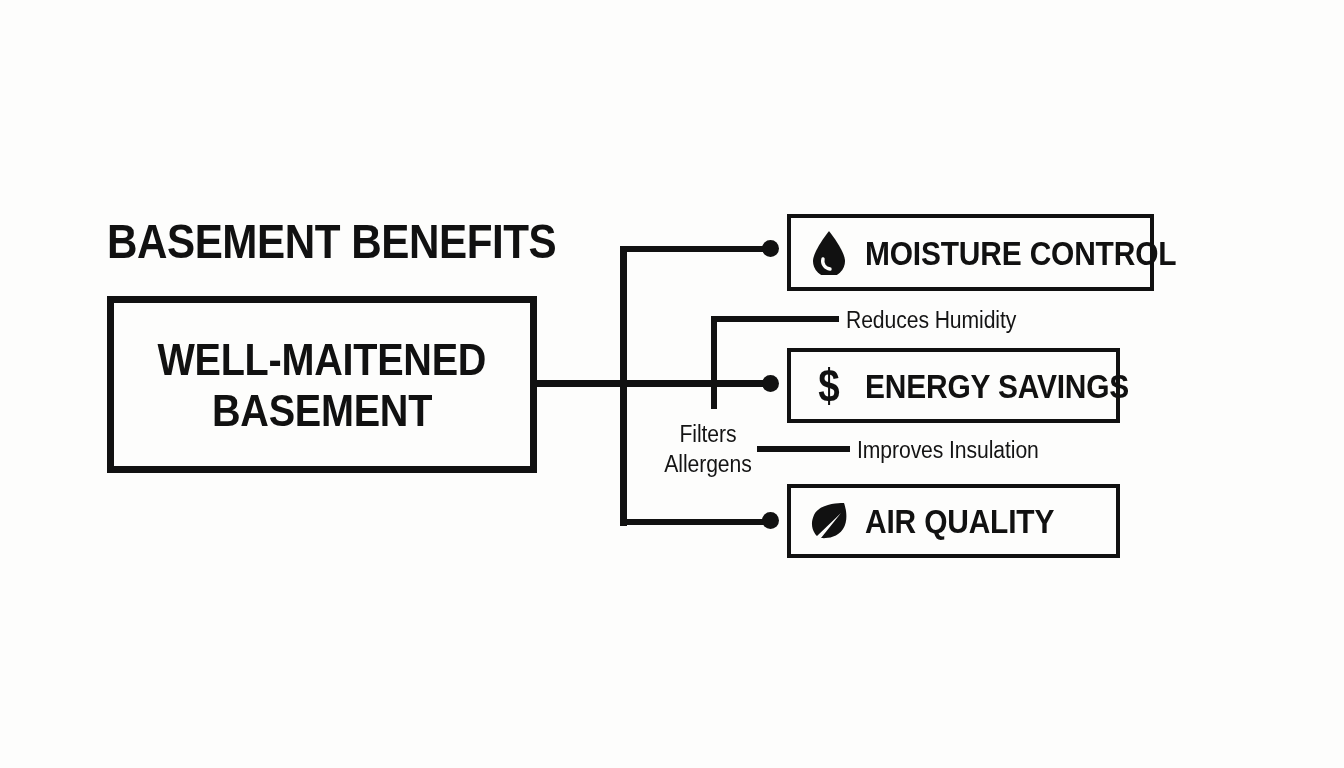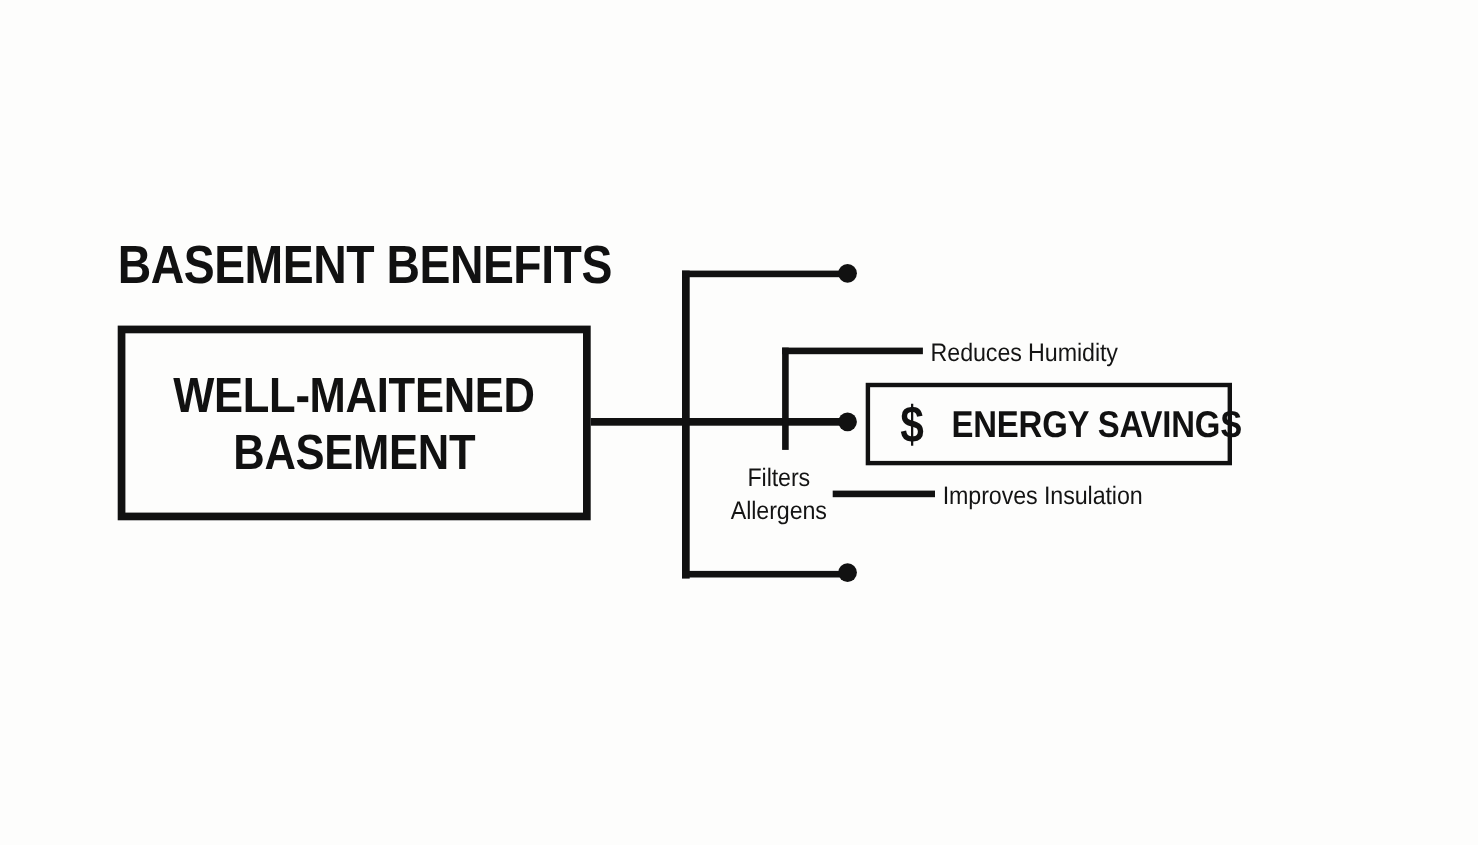--- a/index.html
+++ b/index.html
@@ -162,28 +162,45 @@
 
   <div class="ln" style="left:620px; top:519px; width:148px; height:6px;"></div>
   <div class="dot" style="left:762px; top:512px;"></div>
 
   <div class="ln" style="left:711px; top:316px; width:6px; height:93px;"></div>
 
   <div class="ln" style="left:711px; top:316px; width:128px; height:6px;"></div>
 
   <div class="ln" style="left:757px; top:446px; width:93px; height:6px;"></div>
 
+  <div class="benefit-box" id="box-moisture">
+    <span class="benefit-icon">
+      <svg width="34" height="44" viewBox="0 0 34 44" aria-hidden="true">
+        <path d="M17 0 C17 0 33 20 33 30 A16 16 0 0 1 1 30 C1 20 17 0 17 0 Z" fill="#111111"></path>
+        <path d="M11 28 A8 8 0 0 0 18 38" fill="none" stroke="#fdfdfc" stroke-width="3.4" stroke-linecap="round"></path>
+      </svg>
+    </span>
+    <span class="benefit-label">MOISTURE CONTROL</span>
+  </div>
 
   <div class="benefit-box" id="box-energy">
     <span class="benefit-icon">
       <span class="dollar-glyph">$</span>
     </span>
     <span class="benefit-label">ENERGY SAVINGS</span>
   </div>
 
+  <div class="benefit-box" id="box-air">
+    <span class="benefit-icon">
+      <svg width="42" height="42" viewBox="0 0 42 42" aria-hidden="true">
+        <path d="M36 3 C36 3 12 2 6 15 C0 28 9 36 9 36 L33 13 L13 38 C13 38 28 40 35 29 C42 18 36 3 36 3 Z" fill="#111111"></path>
+      </svg>
+    </span>
+    <span class="benefit-label">AIR QUALITY</span>
+  </div>
 
   <div class="sub-label" style="left:846px; top:305px;">Reduces Humidity</div>
 
   <div class="sub-label center" style="left:658px; top:419px; width:100px;">
     <span>Filters</span><br>
     <span>Allergens</span>
   </div>
 
   <div class="sub-label" style="left:857px; top:435px;">Improves Insulation</div>
 

